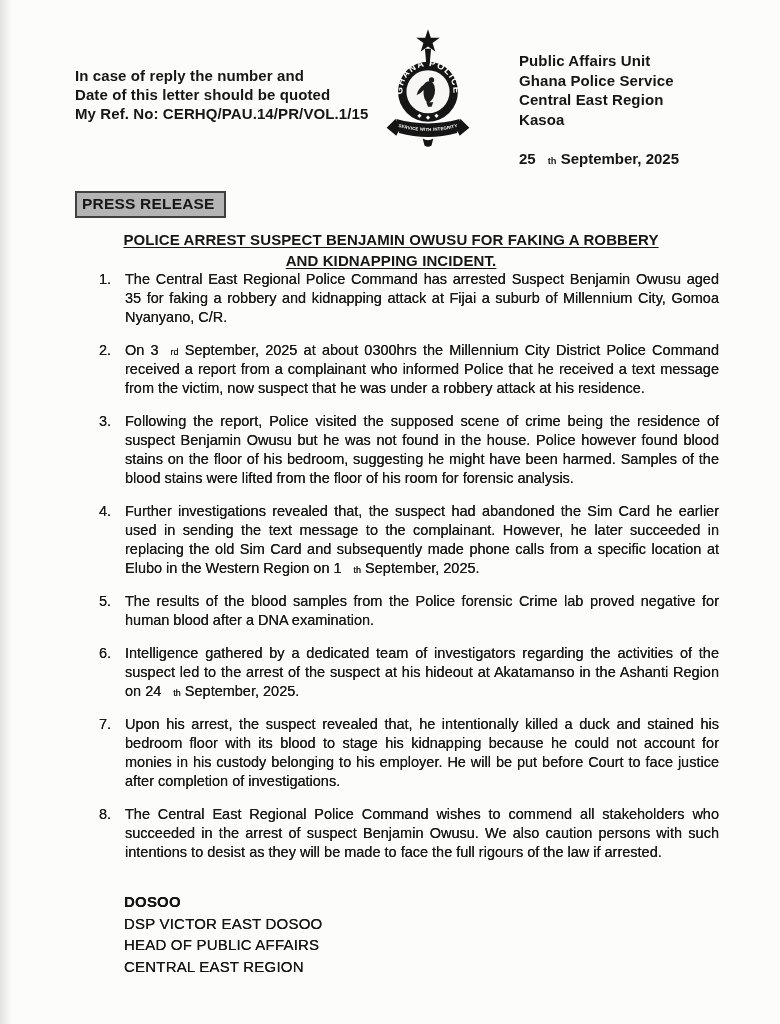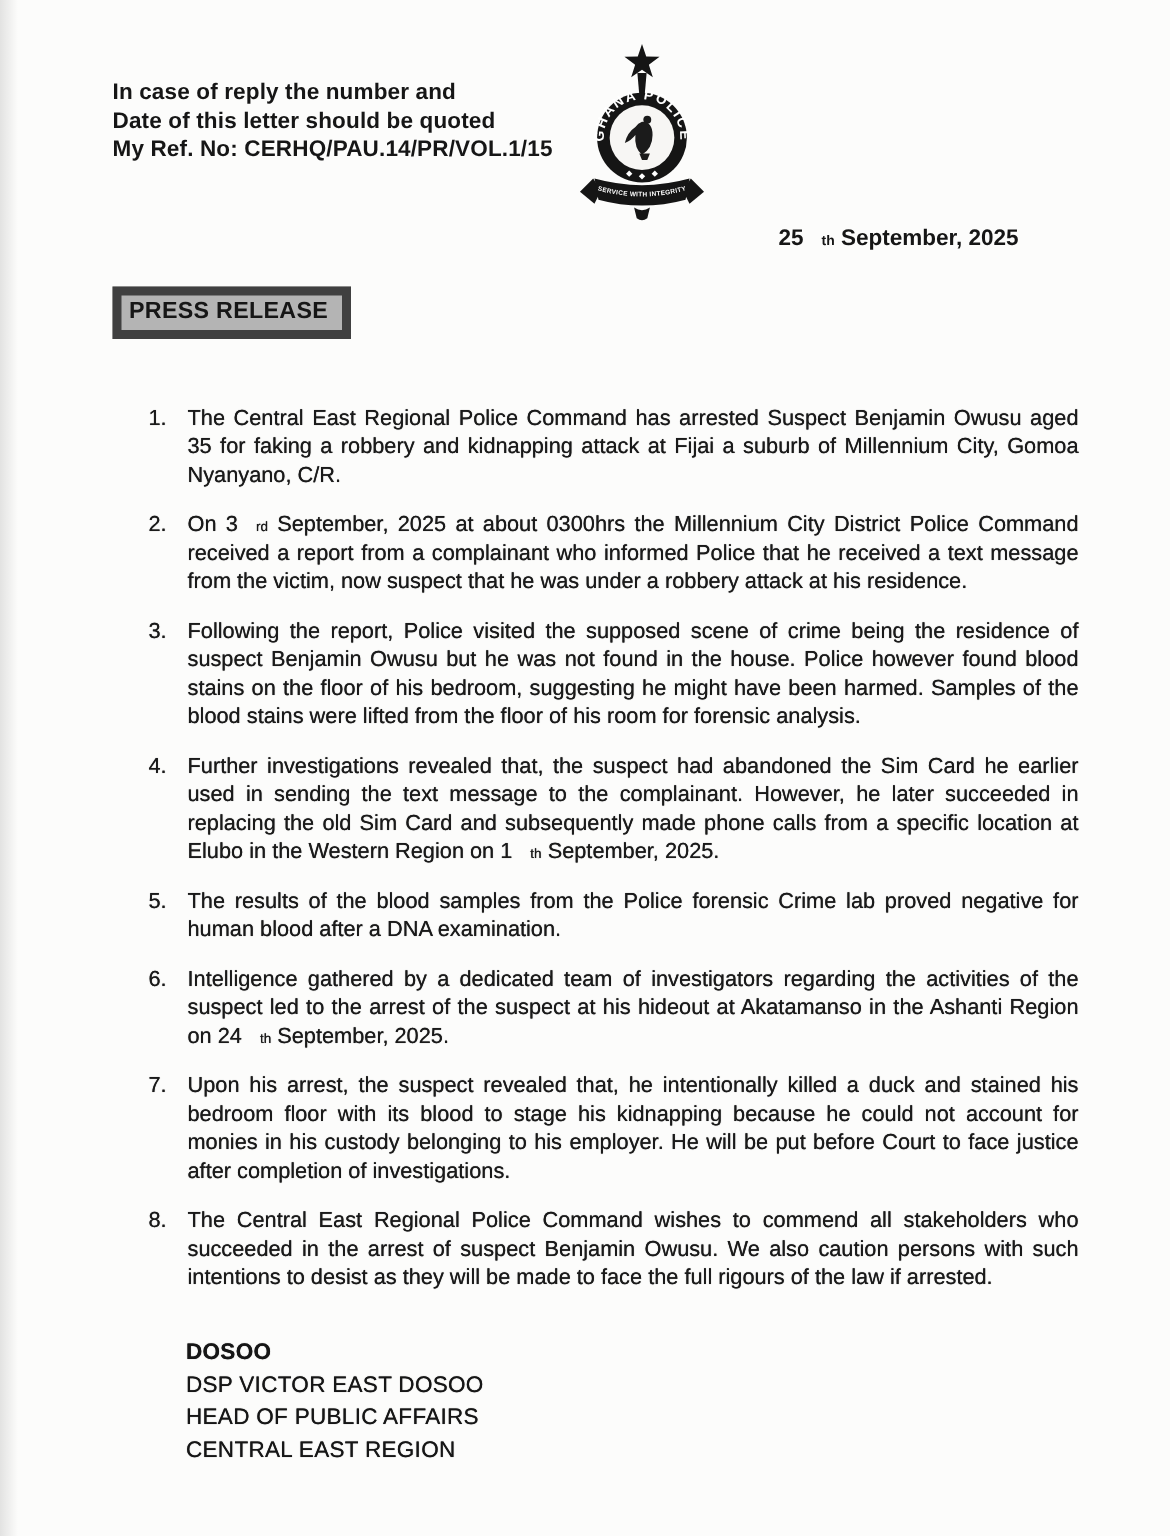--- a/index.html
+++ b/index.html
@@ -17,40 +17,40 @@
   }
   .page::before{ 
     content:"";position:absolute;left:0;top:0;bottom:0;width:12px;
     background:linear-gradient(to right, rgba(0,0,0,0.10), rgba(0,0,0,0));
     pointer-events:none;
   }
   sup{font-size:62%;line-height:0;vertical-align:38%;margin-left:12px;}
 
   
   .reply-note{
-    position:absolute;left:75px;top:52px;width:330px;
+    position:absolute;left:75px;top:66px;width:330px;
     font-size:15px;font-weight:700;line-height:19px;letter-spacing:.1px;
   }
   .crest{position:absolute;left:384px;top:26px;width:88px;height:128px;}
   .crest svg{width:100%;height:100%;display:block;}
   .unit-address{
     position:absolute;left:519px;top:51px;
     font-size:15px;font-weight:700;line-height:19.5px;letter-spacing:.1px;
   }
   .letter-date{
     position:absolute;left:519px;top:150px;
     font-size:15px;font-weight:700;
   }
 
   
   .pr-badge{
     position:absolute;left:75px;top:191px;
     display:inline-block;
     background:#b4b4b4;
-    border:6px solid #404040;
+    border:2px solid #404040;
     padding:2px 9px 3px 5px;
     font-size:15.5px;font-weight:700;letter-spacing:.2px;
   }
 
   
   .release-title{
     position:absolute;left:108px;top:229px;width:566px;
     text-align:center;
     font-size:15px;font-weight:700;line-height:21px;letter-spacing:.1px;
     text-decoration:underline;
@@ -120,24 +120,31 @@
         <path d="M87,103 L97,113 L86,122 L81,112 Z" fill="#151515"></path>
         <path d="M14,103 Q50,113 86,103 L83,119 Q50,128 17,119 Z" fill="#151515"></path>
         <path d="M44,125 Q50,129 56,125 L54,133 Q50,136 46,133 Z" fill="#151515"></path>
         <text font-size="4.9" font-weight="bold" fill="#ffffff" letter-spacing="0.25" font-family="Liberation Sans, sans-serif">
           <textPath href="#ribbonArc" startOffset="50%" text-anchor="middle">SERVICE WITH INTEGRITY</textPath>
         </text>
       </g>
     </svg>
   </div>
 
+  <div class="unit-address">
+    <div>Public Affairs Unit</div>
+    <div>Ghana Police Service</div>
+    <div>Central East Region</div>
+    <div>Kasoa</div>
+  </div>
   <div class="letter-date"><span>25</span><sup>th</sup><span> September, 2025</span></div>
 
   <div class="pr-badge">PRESS RELEASE</div>
 
+  <div class="release-title">POLICE ARREST SUSPECT BENJAMIN OWUSU FOR FAKING A ROBBERY AND KIDNAPPING INCIDENT.</div>
 
   <div class="release-body">
     <div class="para">
       <span class="num">1.</span>
       <span class="ptxt"><span>The Central East Regional Police Command has arrested Suspect Benjamin Owusu aged 35 for faking a robbery and kidnapping attack at Fijai a suburb of Millennium City, Gomoa Nyanyano, C/R.</span></span>
     </div>
     <div class="para">
       <span class="num">2.</span>
       <span class="ptxt"><span>On 3</span><sup>rd</sup><span> September, 2025 at about 0300hrs the Millennium City District Police Command received a report from a complainant who informed Police that he received a text message from the victim, now suspect that he was under a robbery attack at his residence.</span></span>
     </div>

